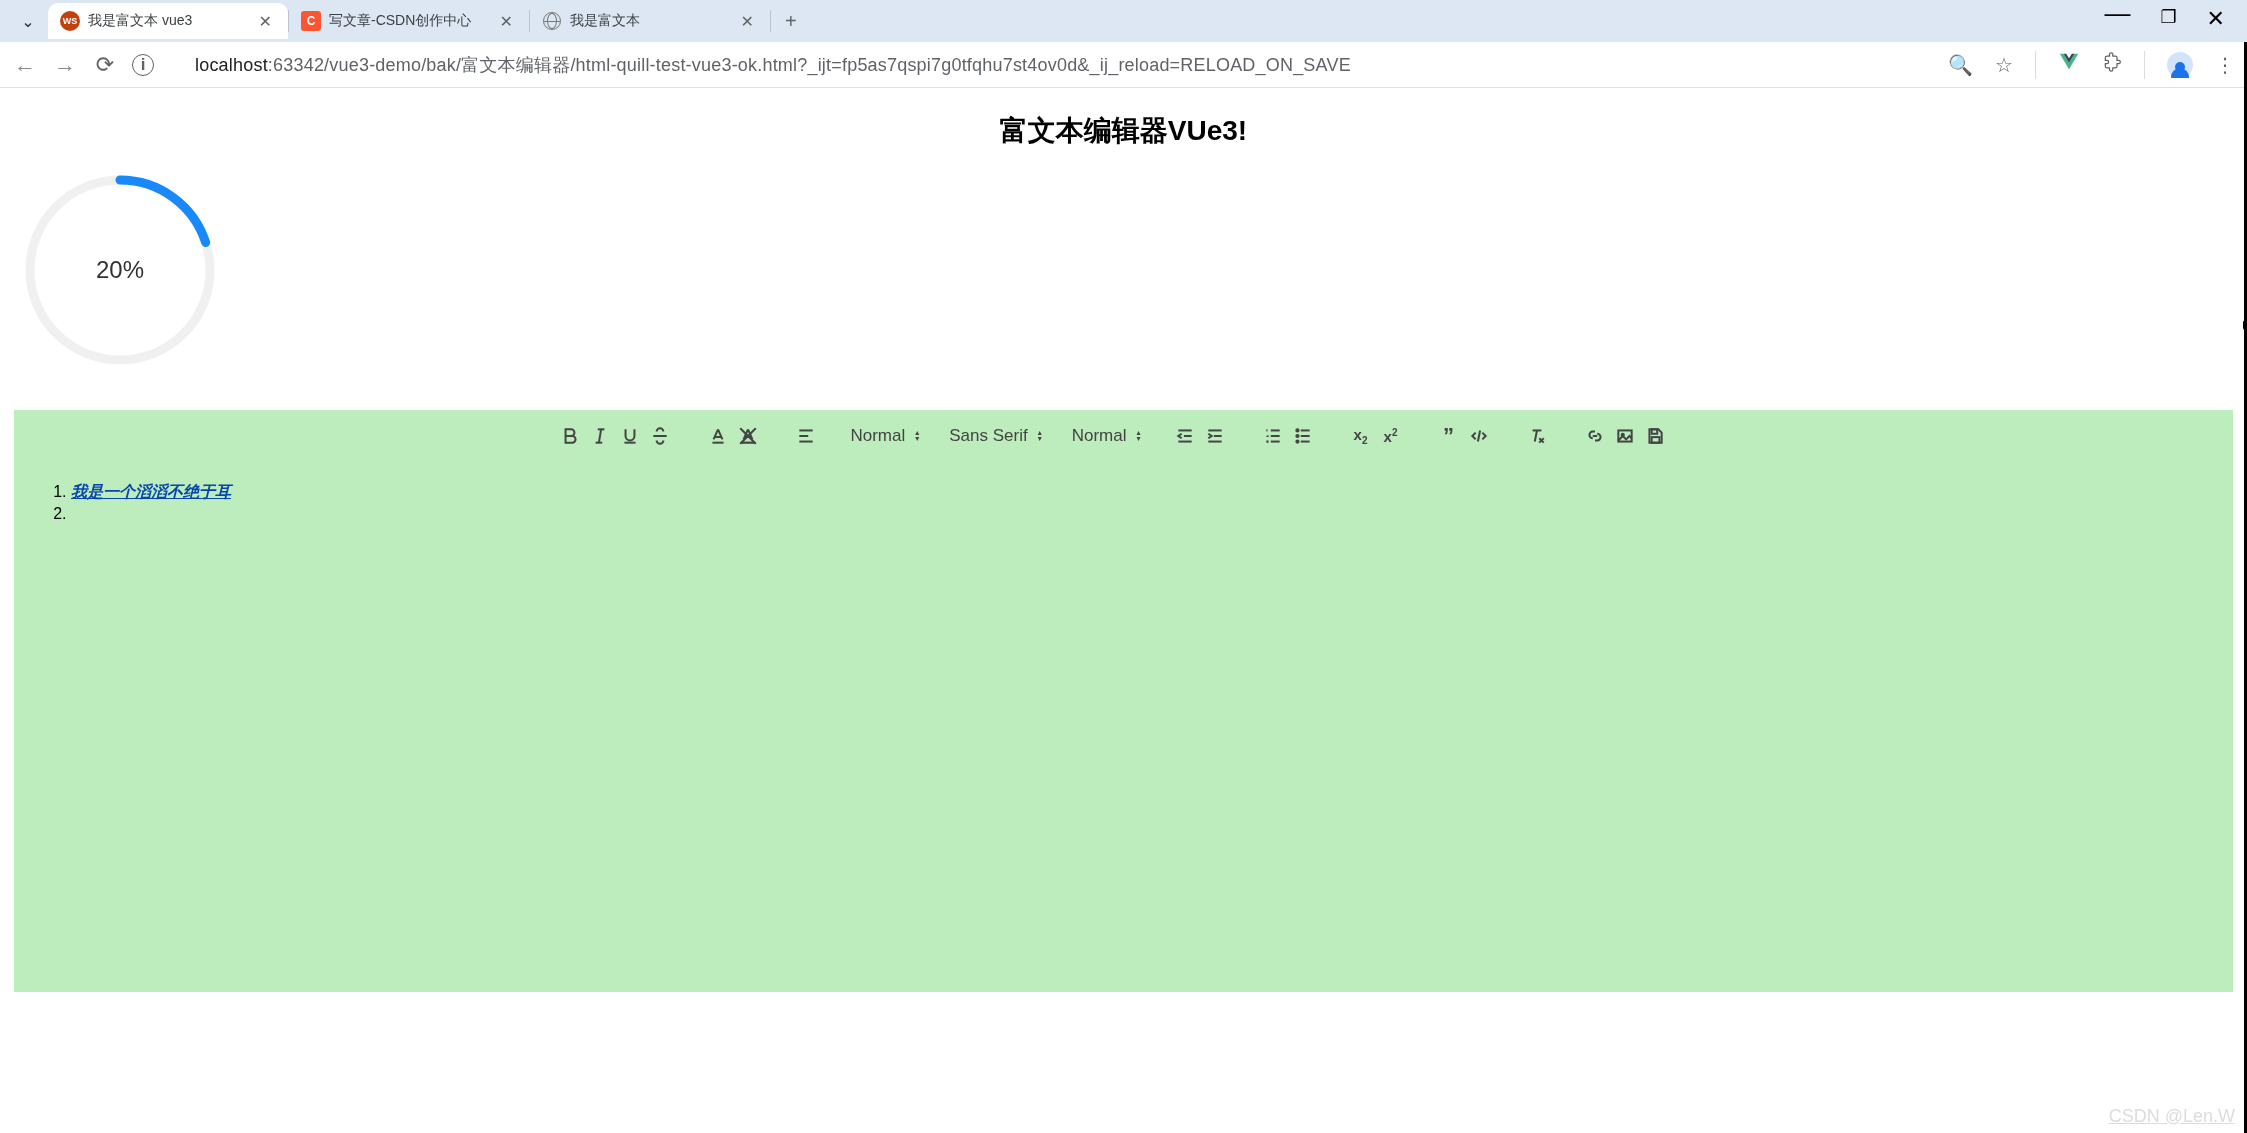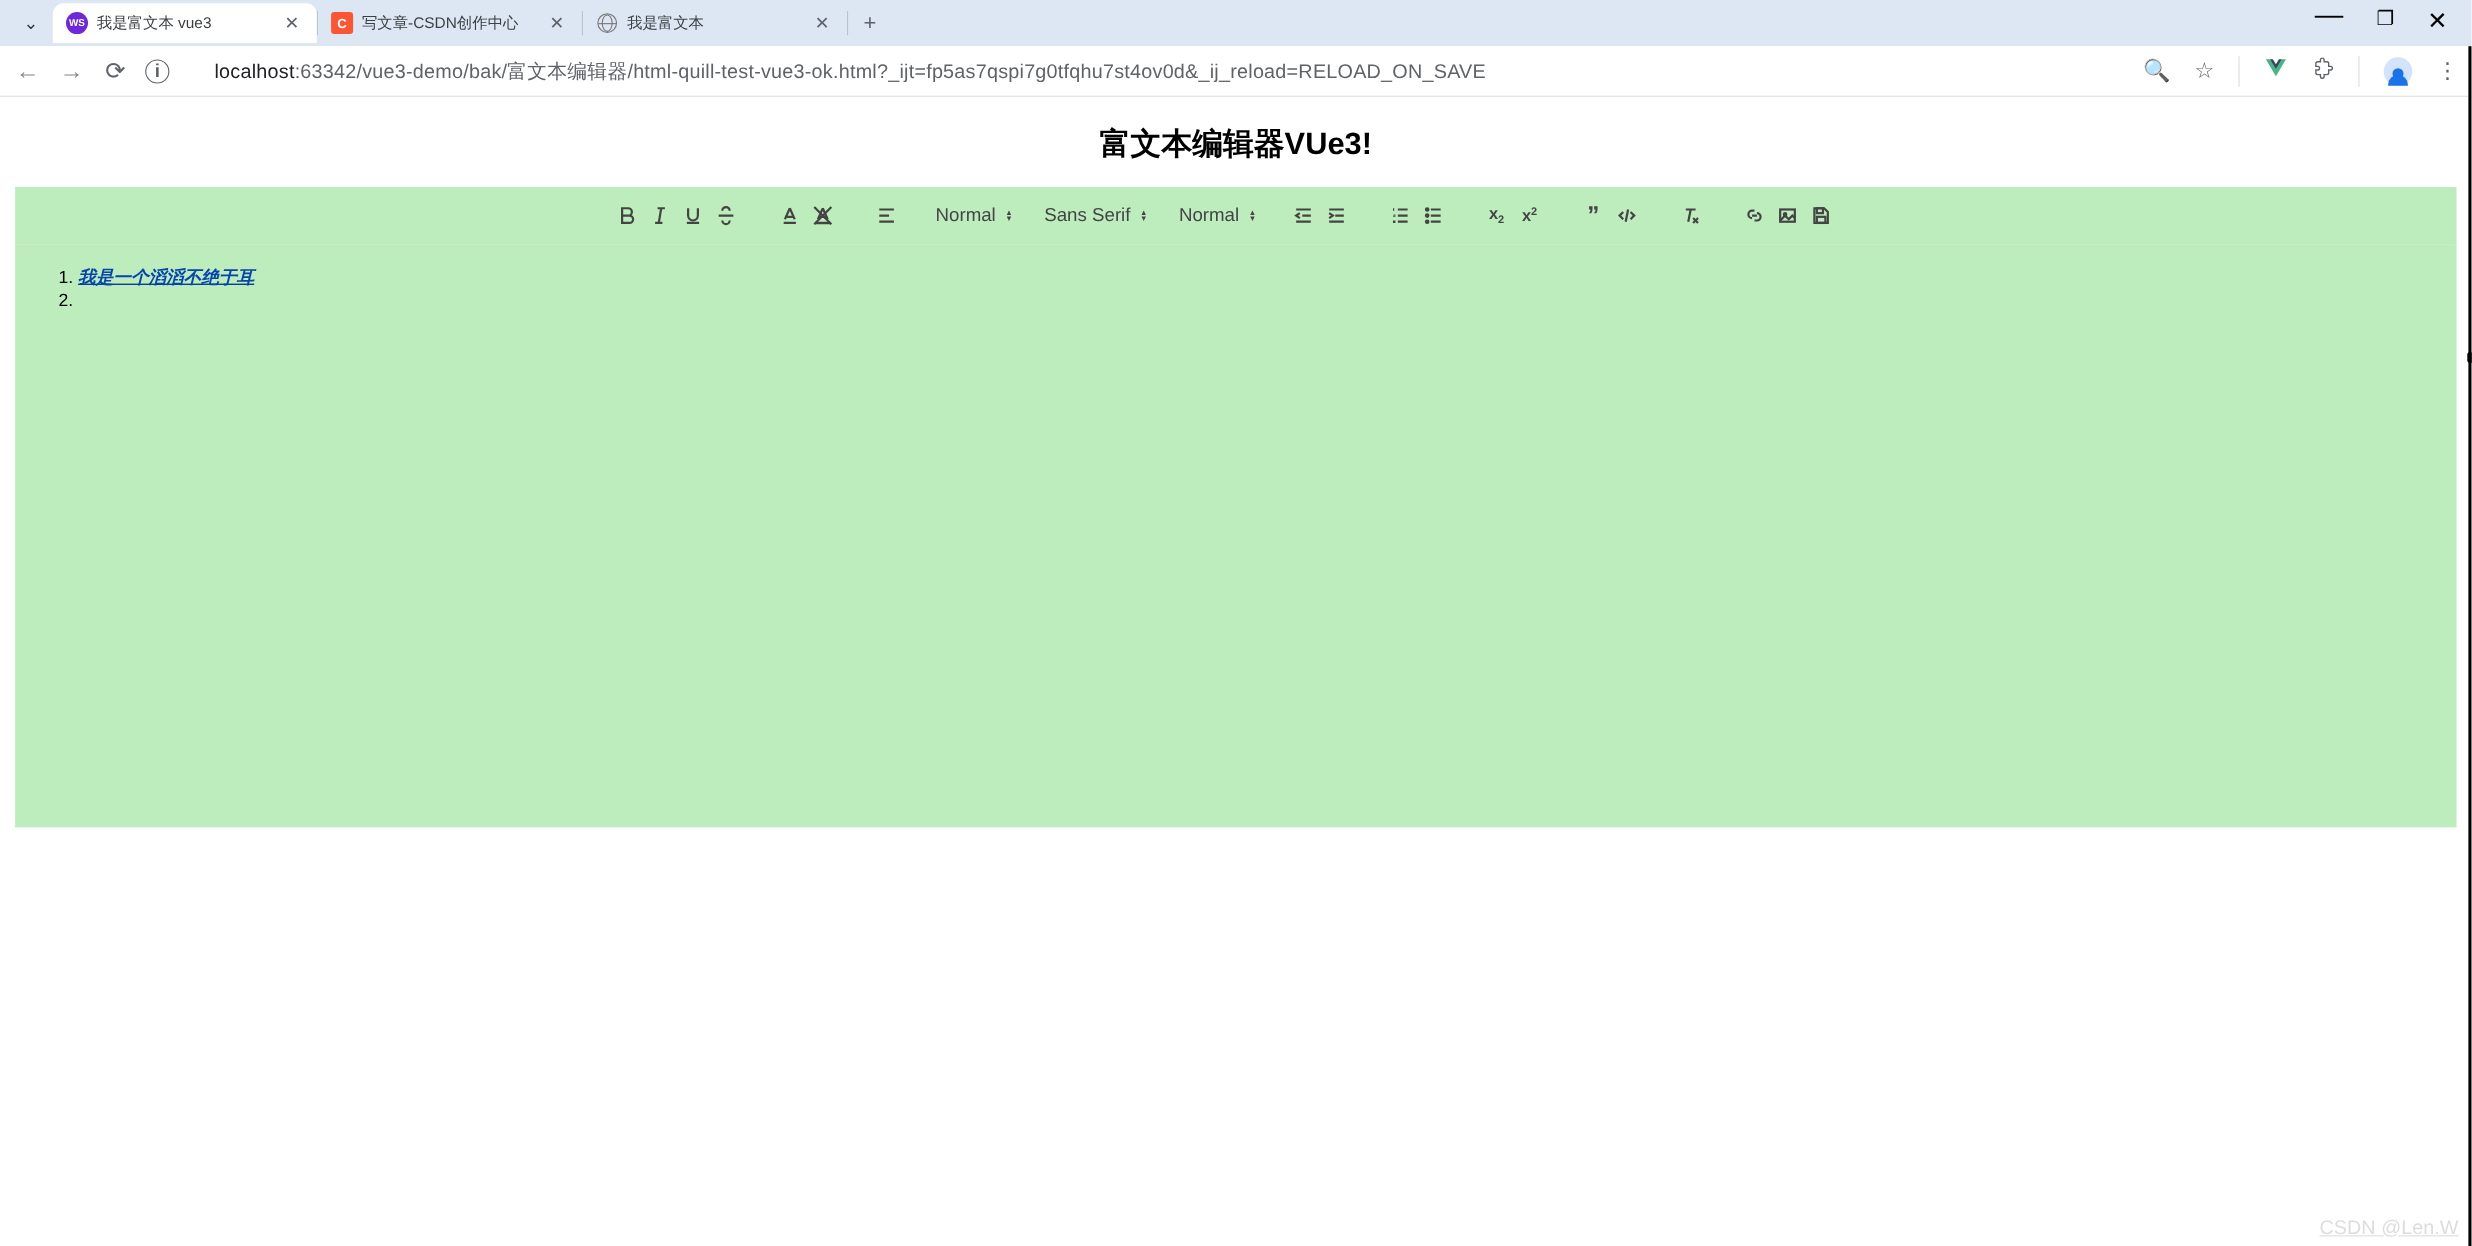--- a/index.html
+++ b/index.html
@@ -62,21 +62,21 @@
     .ql-editor { background: #bdecbd; border: 1px solid #bdecbd; border-top: none; min-height: 530px; padding: 18px 16px; font-size: 16px; }
     .ql-editor ol { list-style: decimal; padding-left: 40px; }
     .ql-editor li { margin: 2px 0; color: #000; font-size: 16px; text-decoration: underline; }
     .ql-editor .bold-italic-link { font-weight: bold; font-style: italic; color: #0645ad; text-decoration: underline; }
 
     .watermark { position: absolute; bottom: 6px; right: 12px; font-size: 18px; color: #bbb; opacity: 0.5; text-decoration: underline; }
     .right-edge { position: absolute; right: 0; top: 42px; bottom: 0; width: 3px; background: #000; }
     .scroll-dot { position: absolute; right: -1px; top: 320px; width: 5px; height: 10px; background: #000; border-radius: 3px; }
 
     
-    .ws-icon { background: #6d28d9; color: #fff; font-size: 9px; font-weight: bold; padding: 3px 2px; border-radius: 10px; }
+    .ws-icon { background: #c2410c; color: #fff; font-size: 9px; font-weight: bold; padding: 3px 2px; border-radius: 10px; }
     .csdn-icon { background: #fc5531; color: #fff; font-size: 12px; font-weight: bold; width: 20px; height: 20px; border-radius: 3px; display: flex; align-items: center; justify-content: center; }
     .globe-icon { color: #777; width: 18px; height: 18px; border: 1.5px solid #777; border-radius: 50%; position: relative; }
     .globe-icon::before { content: ''; position: absolute; left: 50%; top: 0; bottom: 0; width: 8px; border: 1.5px solid #777; border-radius: 50%; transform: translateX(-50%); }
     .globe-icon::after { content: ''; position: absolute; top: 50%; left: 0; right: 0; height: 0; border-top: 1.5px solid #777; }
   </style>
 </head>
 <body>
 
 <div class="browser-top">
   <div class="tab-controls">
@@ -139,20 +139,27 @@
     <span class="nav-icon" style="position:relative;">
         <span class="profile-avatar"></span>
       </span>
     <span class="nav-icon">⋮</span>
   </div>
 </div>
 
 <div class="page-content">
   <h1 class="page-title">富文本编辑器VUe3!</h1>
 
+  <div class="progress-wrap">
+    <svg class="progress-svg" viewBox="0 0 200 200">
+      <circle class="progress-bg" cx="100" cy="100" r="90"></circle>
+      <circle class="progress-fg" cx="100" cy="100" r="90" stroke-dasharray="565.5" stroke-dashoffset="452.4"></circle>
+    </svg>
+    <div class="progress-text">20%</div>
+  </div>
 
   <div class="editor-wrap">
     <div class="ql-toolbar">
       <div class="ql-group">
         <div class="ql-btn">
             <svg viewBox="0 0 18 18">
               <path d="M5 3h5a3 3 0 010 6H5zM5 9h6a3 3 0 010 6H5z"></path>
             </svg>
           </div>
         <div class="ql-btn">

